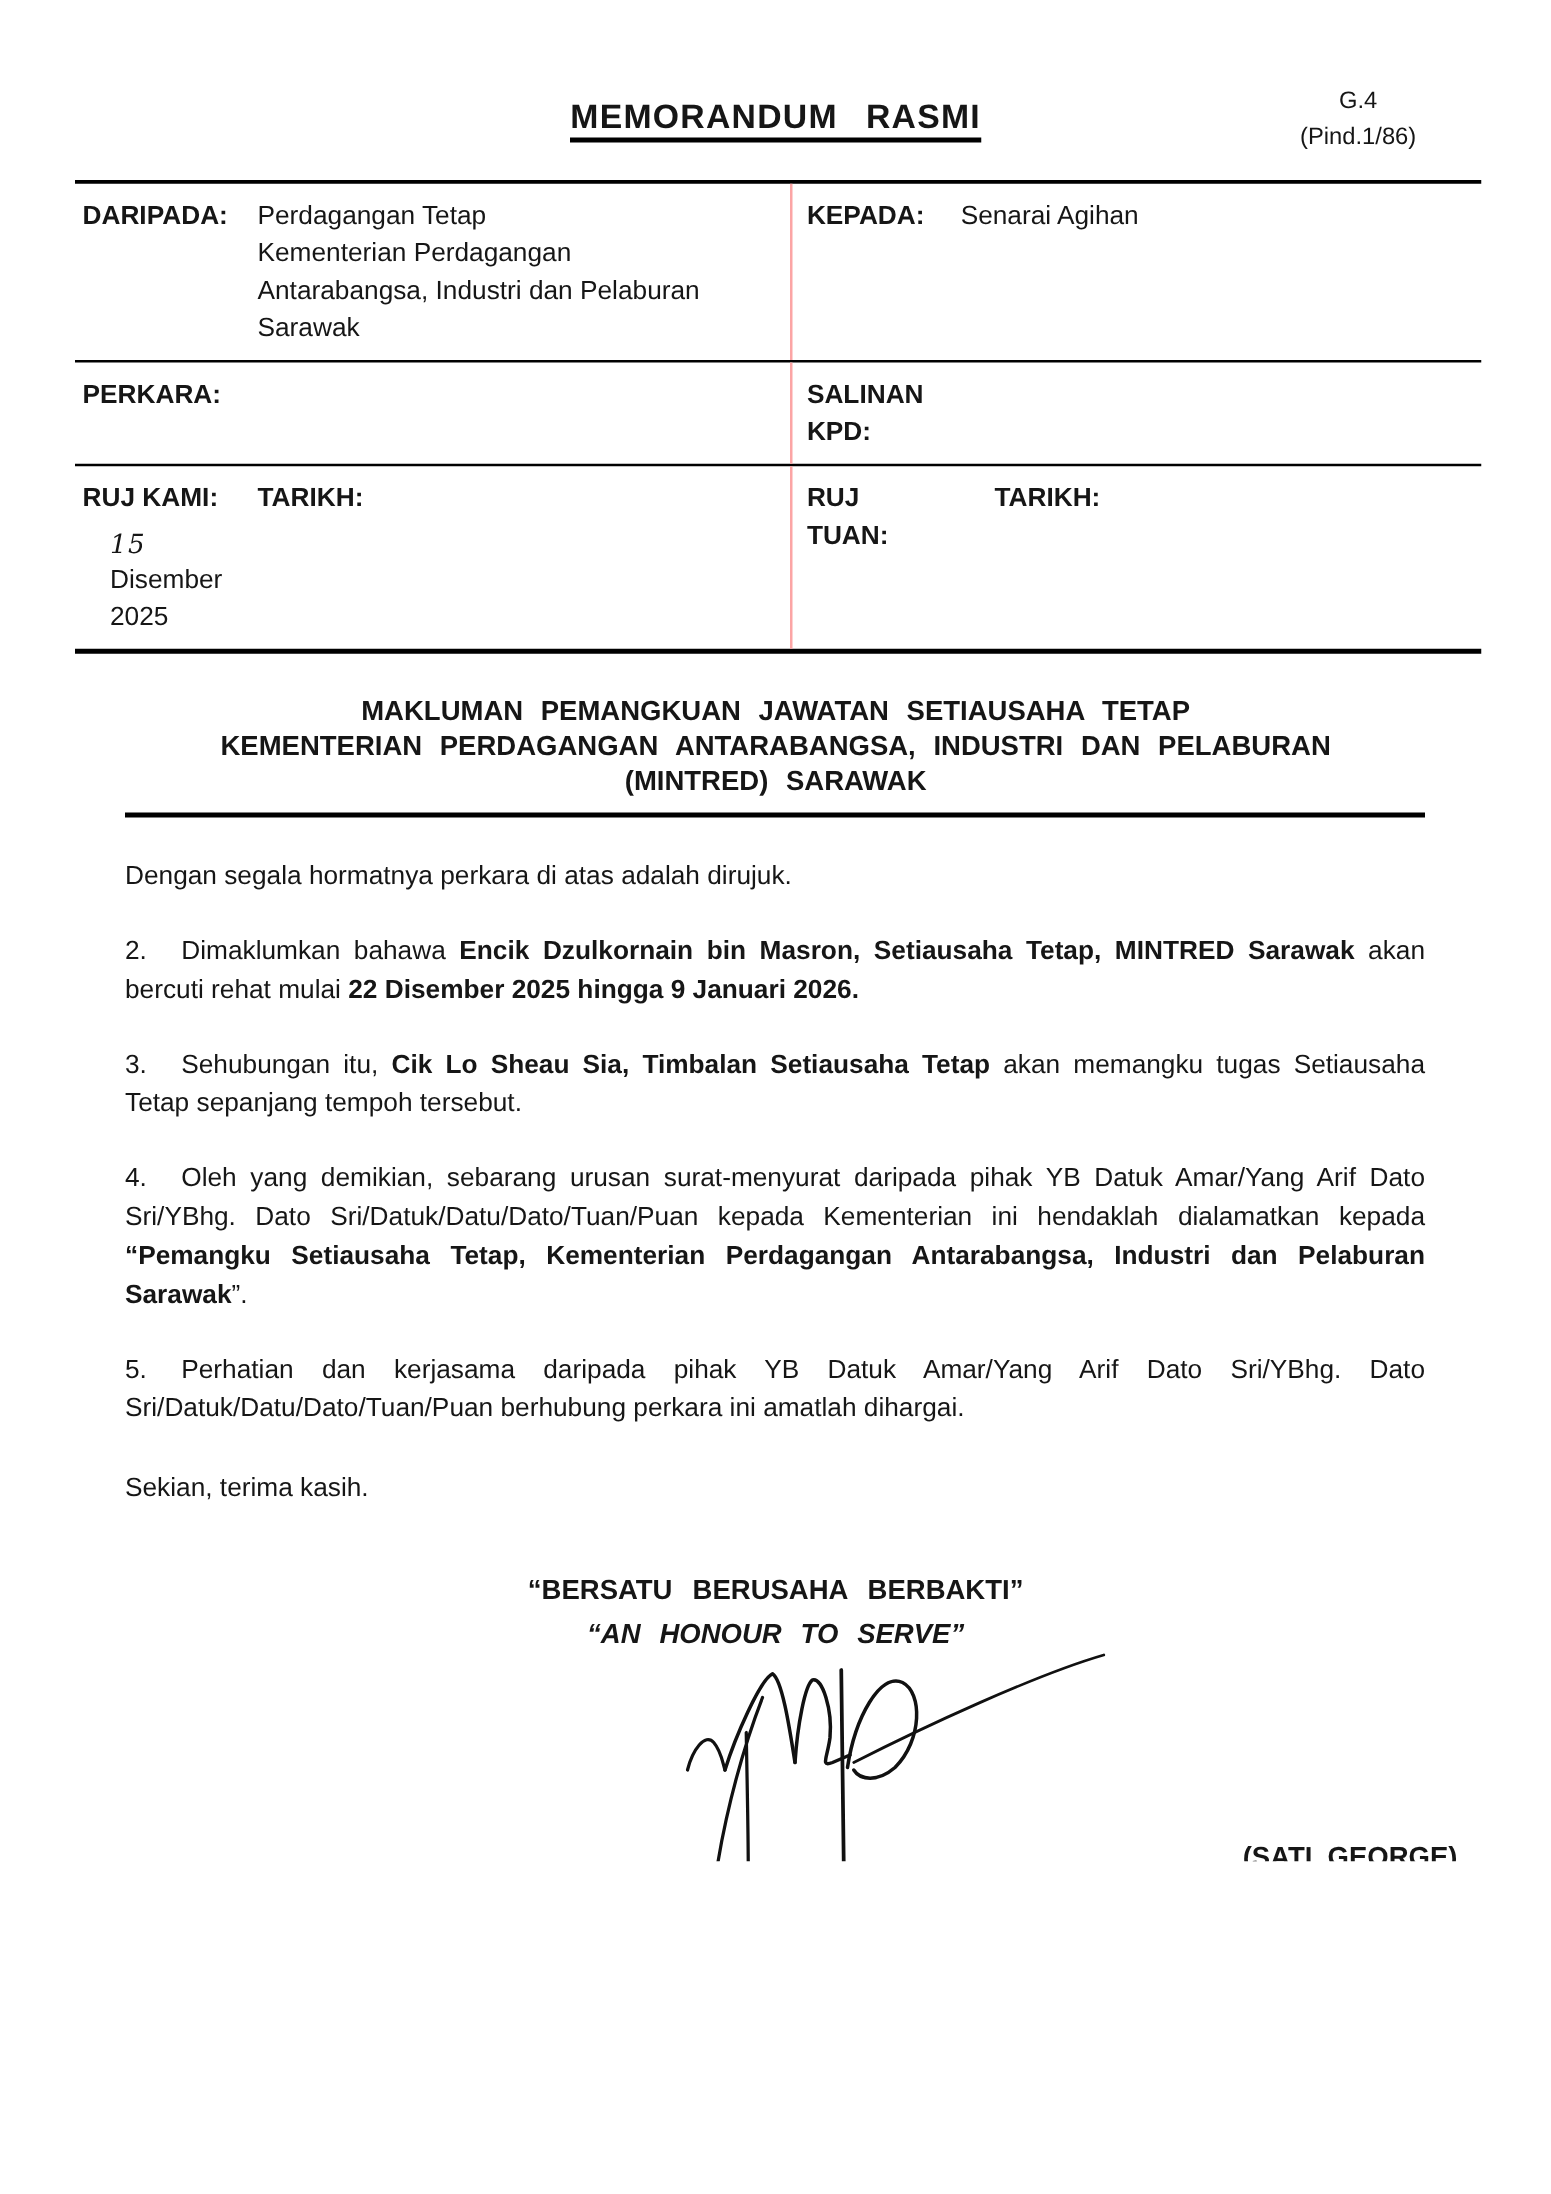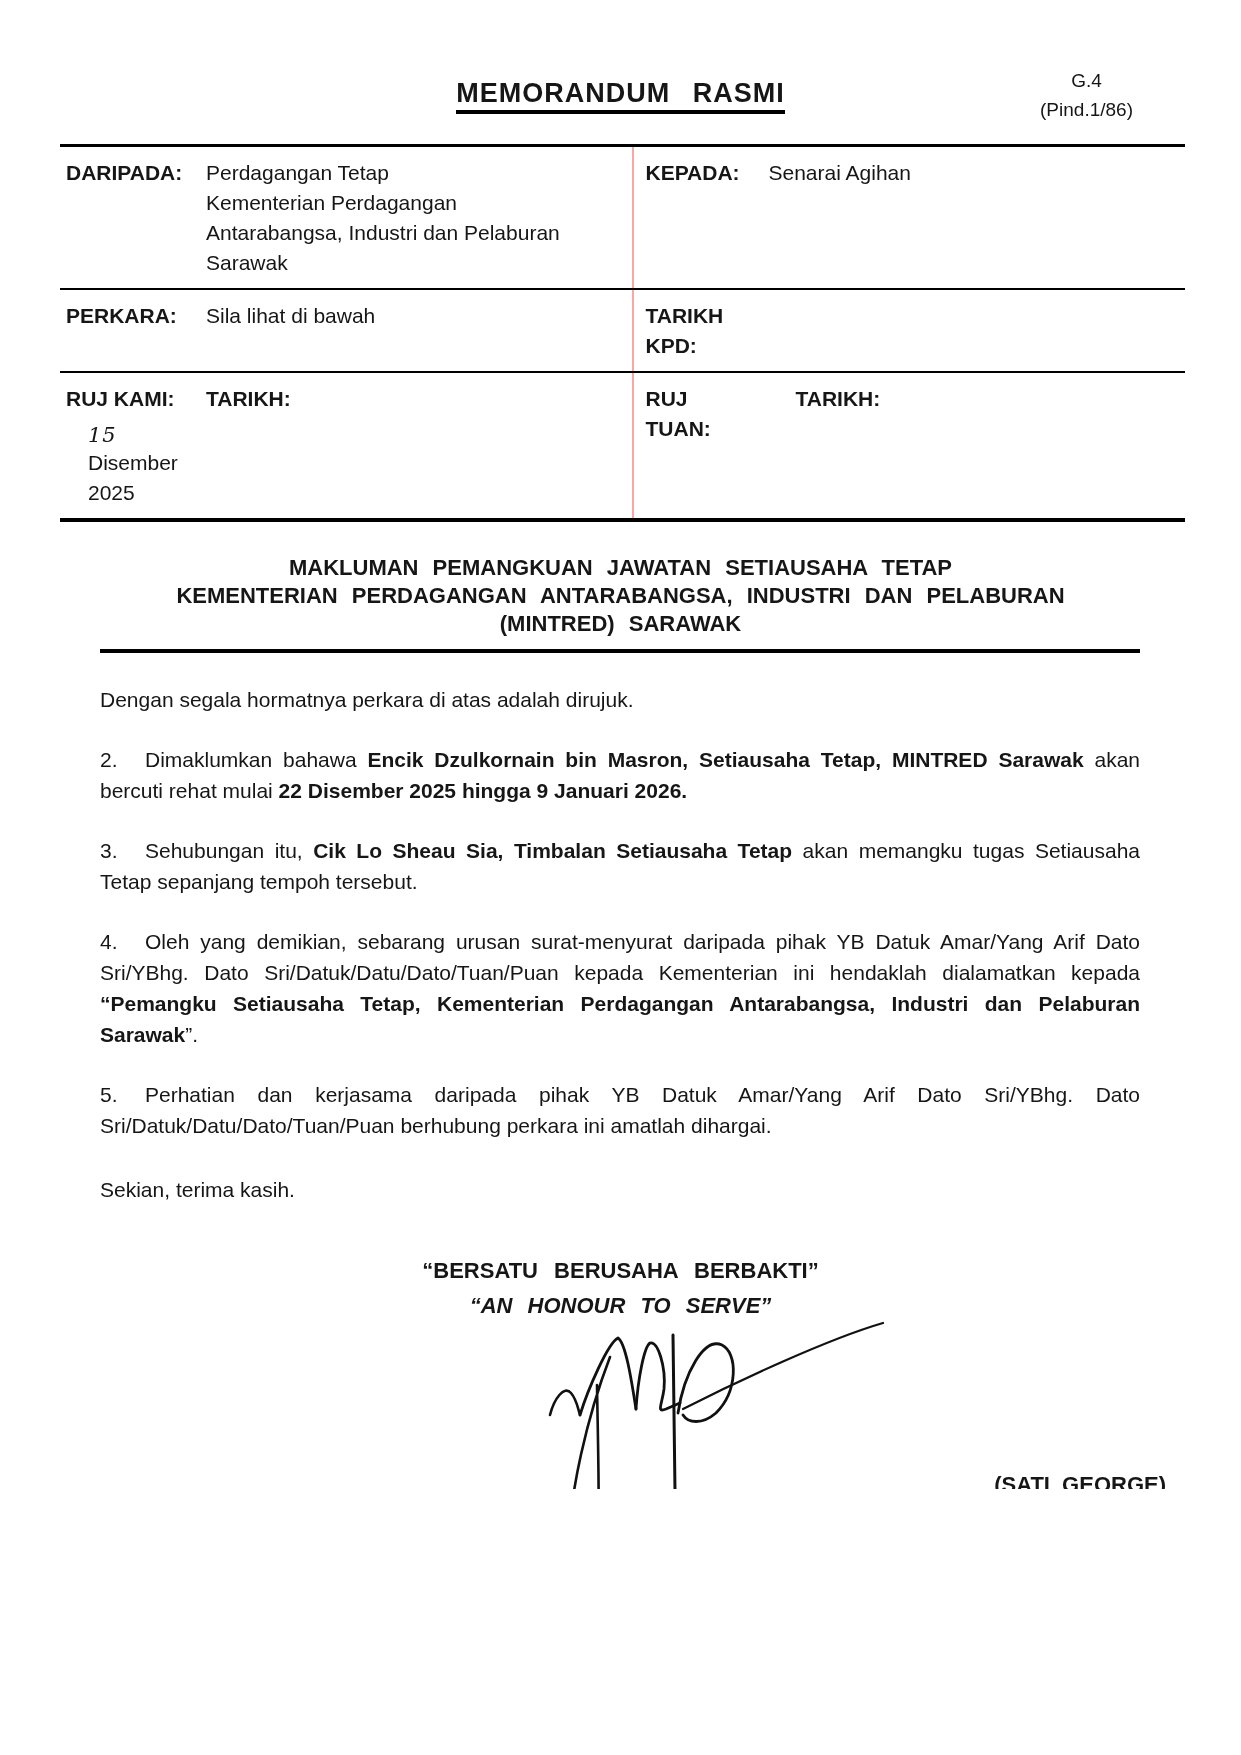--- a/index.html
+++ b/index.html
@@ -115,24 +115,23 @@
       </div>
       <div class="cell cell-right lv-right">
         <span class="lbl">KEPADA:</span>
         <span>Senarai Agihan</span>
       </div>
     </div>
 
     <div class="memo-row r2">
       <div class="cell lv">
         <span class="lbl">PERKARA:</span>
-        <span>Sila lihat di bawah</span>
       </div>
       <div class="cell cell-right">
-        <div class="lbl">TARIKH</div>
+        <div class="lbl">SALINAN</div>
         <div class="lbl">KPD:</div>
       </div>
     </div>
 
     <div class="memo-row r3">
       <div class="cell ruj-grid">
         <span class="lbl">RUJ KAMI:</span>
         <span class="lbl">TARIKH:</span>
         <span class="tarikh-val"><span class="hand">15</span> <span>Disember 2025</span></span>
       </div>

